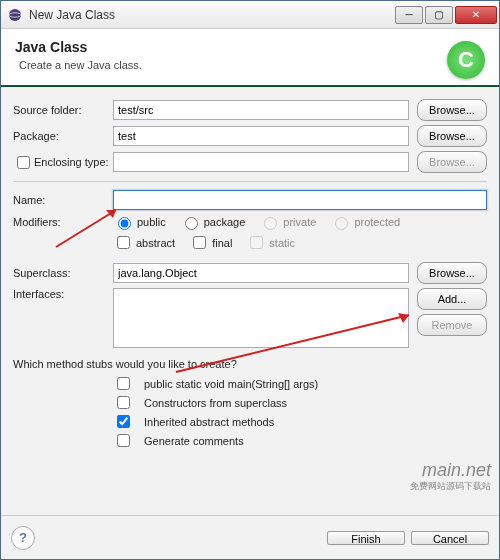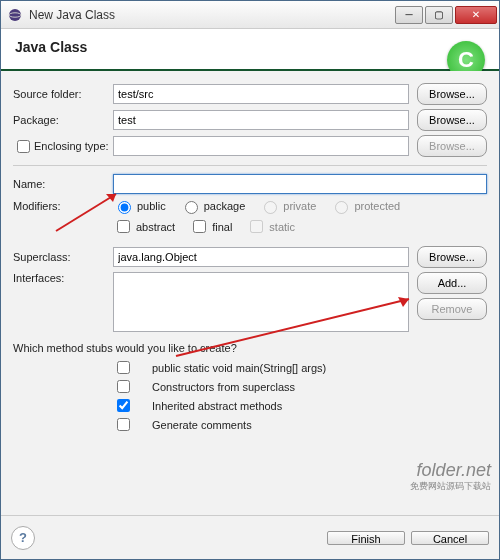--- a/index.html
+++ b/index.html
@@ -27,21 +27,21 @@
 .checkbox-row input { margin-right: 4px; }
 .modrow { display:flex; align-items:center; }
 .modrow .lbl { width:100px; }
 .radiogrp { display:flex; gap: 14px; align-items:center; }
 .radiogrp label { display:flex; align-items:center; gap:3px; }
 .chkgrp { display:flex; gap: 14px; align-items:center; margin-left:100px; margin-top:3px; }
 .chkgrp label { display:flex; align-items:center; gap:3px; }
 .iface { height: 60px; }
 .stubs { margin-top: 10px; }
 .stubs-q { margin: 4px 0; }
-.stub-opt { margin-left: 100px; display:flex; align-items:center; gap:19px; margin-top:0; }
+.stub-opt { margin-left: 100px; display:flex; align-items:center; gap:11px; margin-top:0; }
 .comments-q { margin: 8px 0 2px 0; }
 .comments-q a { color: #2a5db0; }
 .footer { height: 44px; border-top: 1px solid #ccc; background: #f2f2f2; display:flex; align-items:center; padding: 0 10px; }
 .help-circle { width:24px; height:24px; border:1px solid #aaa; border-radius:50%; display:flex; align-items:center; justify-content:center; color:#5a7aa0; font-weight:bold; background:#fff; font-size:13px; }
 .footer .spacer { flex:1; }
 .footer .fbtn { width: 78px; height: 14px; margin-left: 6px; border: 1px solid #999; background: linear-gradient(#fdfdfd,#e4e4e4); border-radius: 2px; font-size: 11px; }
 .arrow { position:absolute; pointer-events:none; }
 .disabled-input { background:#f2f2f2; color:#888; }
 .disabled-label { color:#888; }
 .watermark { position:absolute; right:8px; bottom:34px; font-size:18px; color:#888; font-style:italic; }
@@ -61,20 +61,21 @@
     <span class="titlebar-text">New Java Class</span>
     <div class="winbtns">
       <div class="winbtn">─</div>
       <div class="winbtn">▢</div>
       <div class="winbtn close">✕</div>
     </div>
   </div>
 
   <div class="header">
     <div class="header-title">Java Class</div>
+    <div class="header-sub">Create a new Java class.</div>
     <div class="header-badge">C</div>
   </div>
 
   <div class="body" style="position:relative;">
 
     <div class="row">
       <label class="lbl">Source folder:</label>
       <input type="text" value="test/src" style="">
       <button class="btn">Browse...</button>
     </div>
@@ -175,21 +176,21 @@
 
     <svg class="arrow" style="left:50px; top:115px;" width="80" height="50">
       <line x1="5" y1="45" x2="65" y2="8" stroke="#d02020" stroke-width="2"></line>
       <polygon points="65,8 55,8 62,16" fill="#d02020"></polygon>
     </svg>
     <svg class="arrow" style="left:170px; top:220px;" width="250" height="70">
       <line x1="5" y1="65" x2="238" y2="8" stroke="#d02020" stroke-width="2"></line>
       <polygon points="238,8 227,6 232,16" fill="#d02020"></polygon>
     </svg>
 
-    <div class="watermark">folder.net</div>
+    <div class="watermark">main.net</div>
     <div class="watermark2">免费网站源码下载站</div>
   </div>
 
   <div class="footer">
     <div class="help-circle">?</div>
     <div class="spacer"></div>
     <button class="fbtn">Finish</button>
     <button class="fbtn">Cancel</button>
   </div>
 </div>

